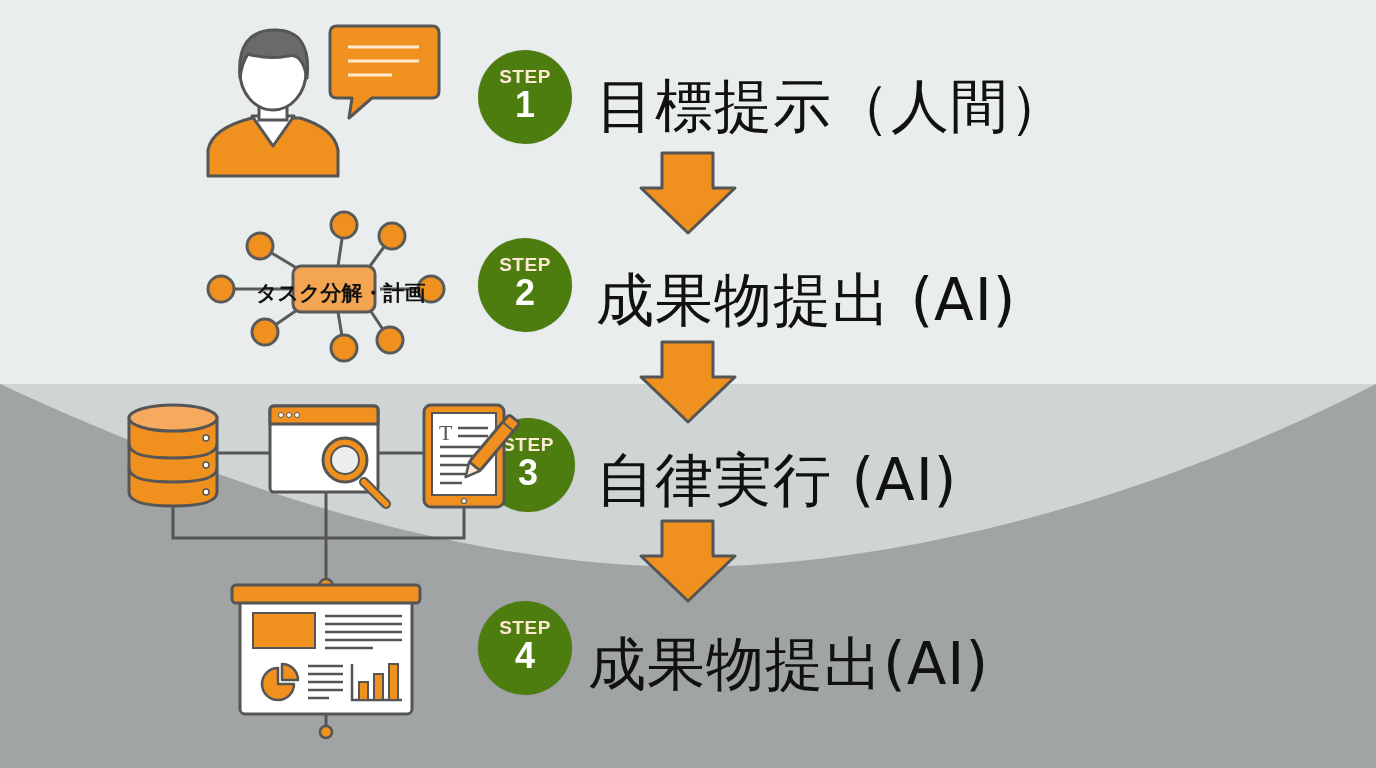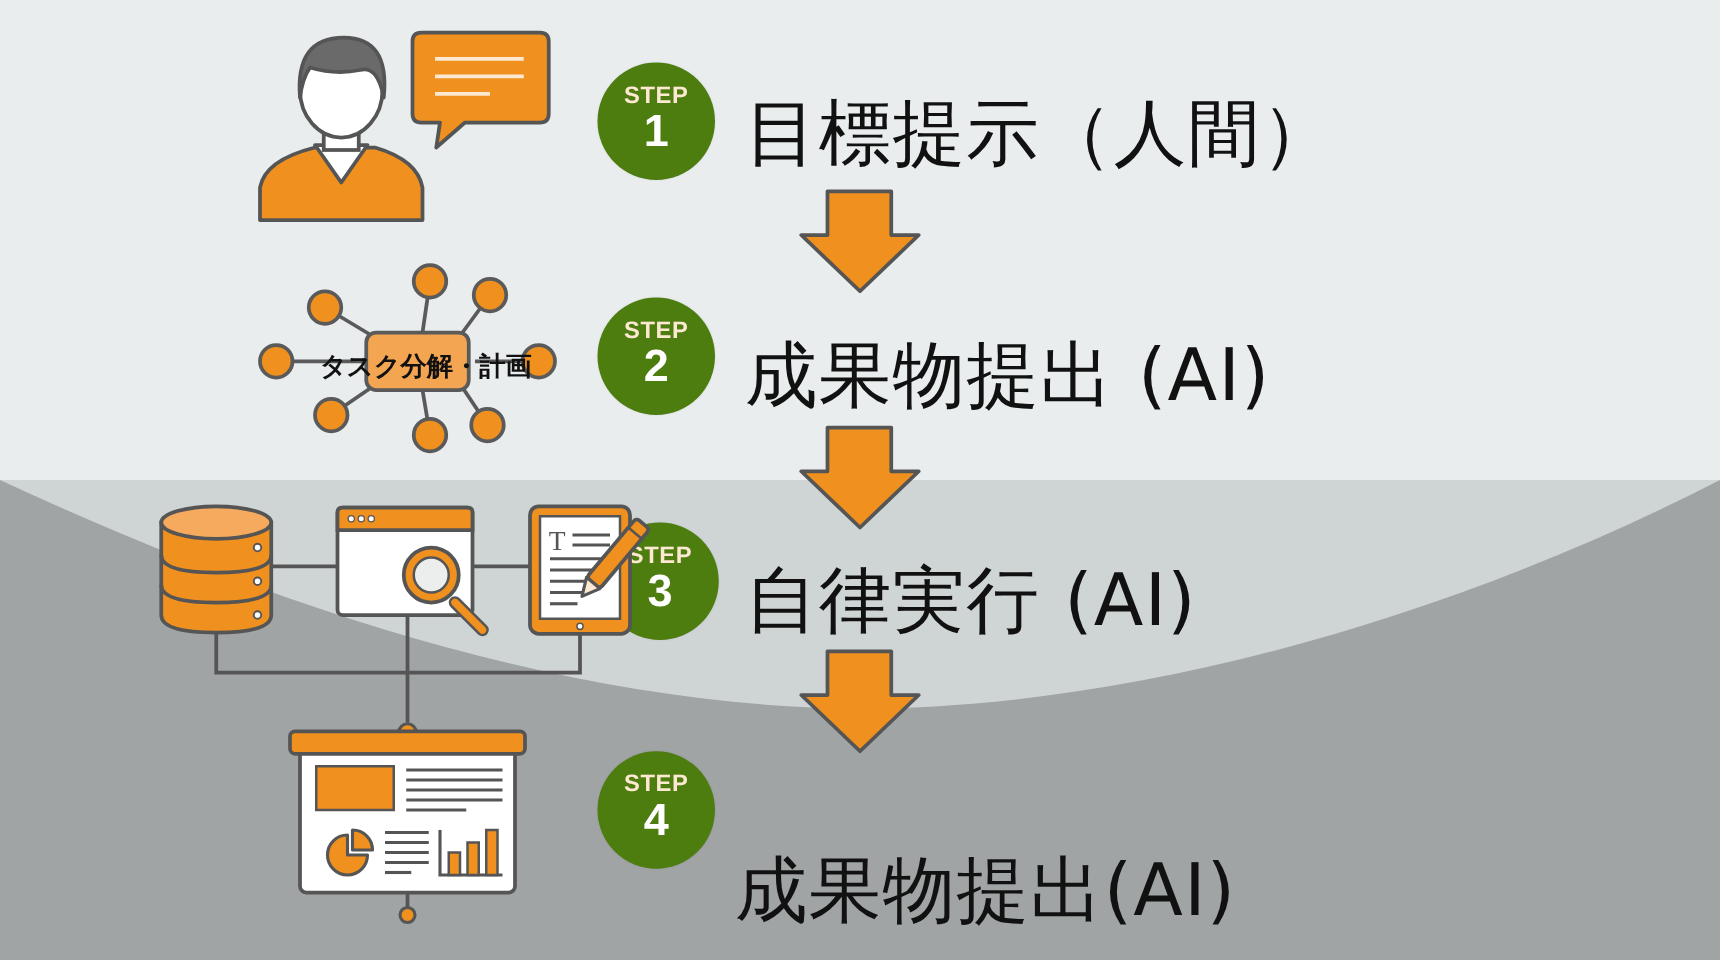--- a/index.html
+++ b/index.html
@@ -186,13 +186,13 @@
 
 <svg class="layer" width="1376" height="768" viewBox="0 0 1376 768">
   <path d="M662,153 L713,153 L713,188 L735,188 L688,233 L641,188 L662,188 Z" fill="#f0901f" stroke="#555" stroke-width="3" stroke-linejoin="round"></path>
   <path d="M662,342 L713,342 L713,377 L735,377 L688,422 L641,377 L662,377 Z" fill="#f0901f" stroke="#555" stroke-width="3" stroke-linejoin="round"></path>
   <path d="M662,521 L713,521 L713,556 L735,556 L688,601 L641,556 L662,556 Z" fill="#f0901f" stroke="#555" stroke-width="3" stroke-linejoin="round"></path>
 </svg>
 
 <div class="step-title" style="left:596px; top:68px;">目標提示（人間）</div>
 <div class="step-title" style="left:596px; top:262px;">成果物提出 (AI)</div>
 <div class="step-title" style="left:596px; top:442px;">自律実行 (AI)</div>
-<div class="step-title" style="left:588px; top:626px;margin-top:48px;">成果物提出(AI)</div>
+<div class="step-title" style="left:588px; top:626px;">成果物提出(AI)</div>
 
 </body></html>

